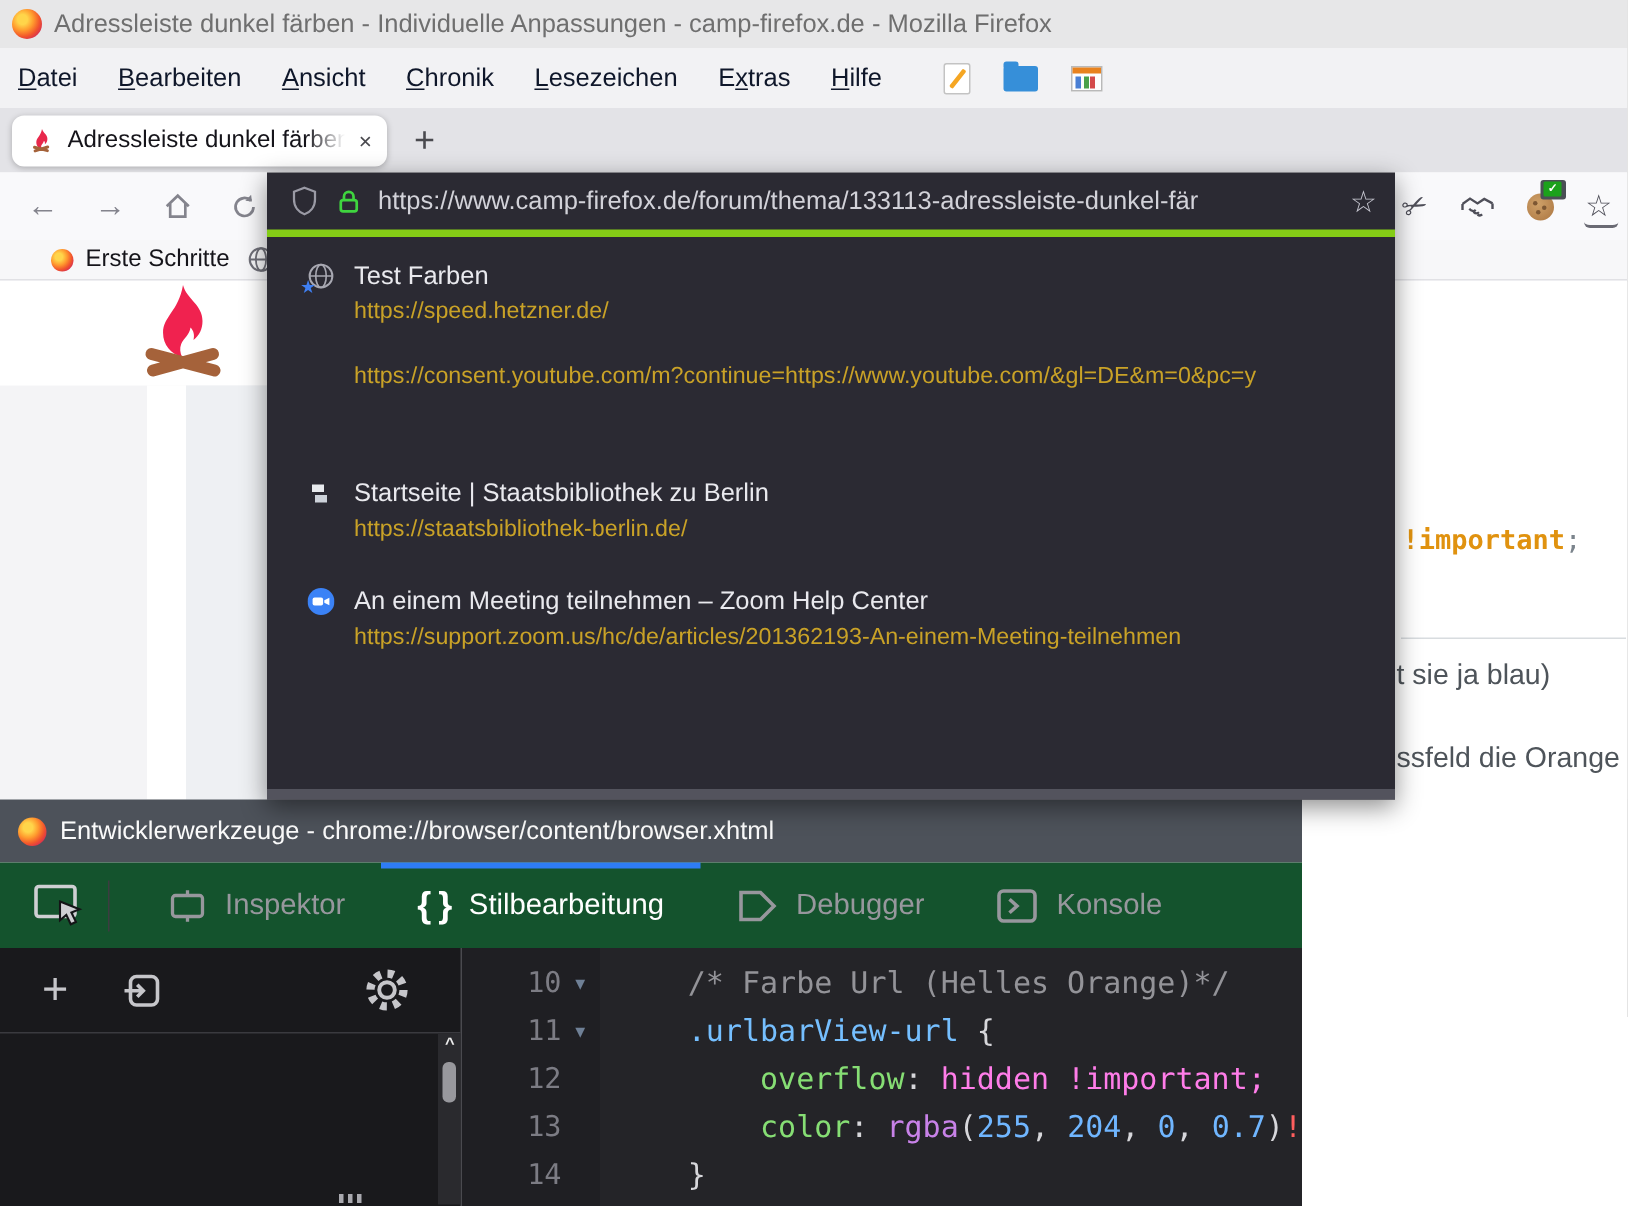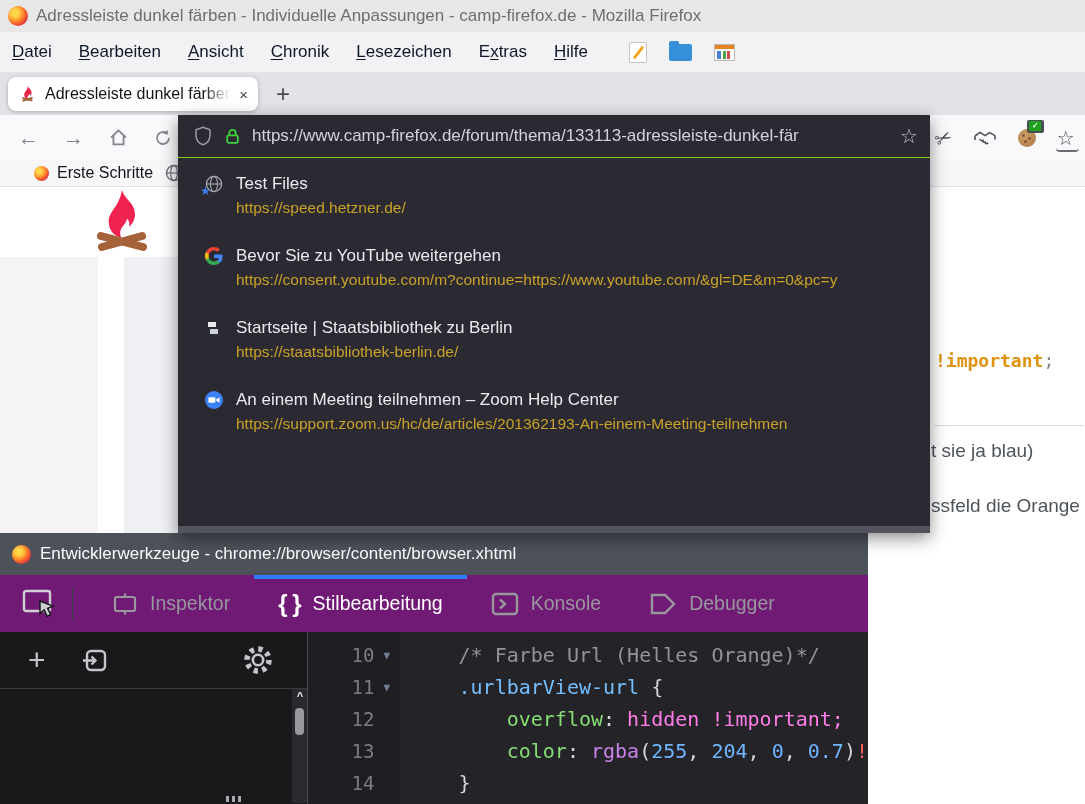--- a/index.html
+++ b/index.html
@@ -57,40 +57,40 @@
   .camp-logo { position:absolute; left:93px; top:2px; }
   .page-right { position:absolute; left:930px; top:188px; width:155px; height:345px; background:#fff; }
   .pr-code { position:absolute; left:5px; top:162px; font-family:"DejaVu Sans Mono", monospace; font-size:18px; font-weight:bold; color:#e0920f; }
   .pr-code i { font-style:normal; color:#7b848c; font-weight:normal; }
   .pr-hr { position:absolute; left:4px; top:237px; width:150px; border-top:1px solid #d8dcdf; }
   .pr-t1 { position:absolute; left:1px; top:252px; font-size:19px; color:#4e545a; white-space:nowrap; }
   .pr-t2 { position:absolute; left:1px; top:307px; font-size:19px; color:#4e545a; white-space:nowrap; }
   
   .urlpanel { position:absolute; left:178px; top:115px; width:752px; height:418px; background:#2b2a33;
     box-shadow:0 5px 16px rgba(0,0,0,.45); z-index:5; }
-  .urlrow { height:43px; display:flex; align-items:center; gap:11px; padding:0 12px 0 15px; border-bottom:1px solid #84cc16; }
+  .urlrow { height:43px; display:flex; align-items:center; gap:11px; padding:0 12px 0 15px; border-bottom:5px solid #84cc16; }
   .url-text { flex:1; font-size:17px; color:#d2d2d9; white-space:nowrap; overflow:hidden; position:relative; }
   .url-text::after { content:""; position:absolute; right:0; top:0; bottom:0; width:34px; background:linear-gradient(90deg,rgba(43,42,51,0),#2b2a33); }
   .url-star { font-size:20px; color:#c6c6d0; }
   .results { padding-top:11px; }
   .result { height:72px; padding-left:27px; }
   .r-title { display:flex; align-items:center; gap:13px; height:29px; font-size:17px; color:#e9e9ee; white-space:nowrap; }
   .r-icon { width:18px; height:18px; position:relative; flex:0 0 auto; }
   .r-url { margin-left:31px; margin-top:1px; font-size:15.5px; color:#c9a227; white-space:nowrap; overflow:hidden; max-width:660px; position:relative; }
   .r-url.fade::after { content:""; position:absolute; right:0; top:0; bottom:0; width:30px; background:linear-gradient(90deg,rgba(43,42,51,0),#2b2a33); }
   .badge-star { position:absolute; left:-5px; bottom:-4px; font-size:12px; color:#3f7ff2; line-height:1; }
   .icon-stabi { width:18px; height:18px; border-radius:3px; background:#3f4b5e; position:relative; }
   .icon-stabi::before { content:""; position:absolute; left:3px; top:3px; width:8px; height:5px; background:#e8eaee; }
   .icon-stabi::after { content:""; position:absolute; left:5px; top:10px; width:8px; height:5px; background:#cdd2da; }
   .panel-bottom { position:absolute; left:0; bottom:0; width:100%; height:7px; background:#53535d; }
   
   .devtools { position:absolute; left:0; top:533px; width:868px; height:271px; }
   .dt-titlebar { height:42px; background:#4d525a; display:flex; align-items:center; gap:9px; padding-left:12px;
     color:#fafafa; font-size:17px; }
-  .dt-tabbar { position:relative; height:57px; background:#701a75; display:flex; align-items:center; padding-left:22px; }
+  .dt-tabbar { position:relative; height:57px; background:#14532d; display:flex; align-items:center; padding-left:22px; }
   .dt-sep { width:1px; height:34px; background:#3c3c41; margin:0 15px 0 16px; }
   .dt-tab { position:relative; height:100%; display:flex; align-items:center; gap:12px; padding:0 24px; color:#97979d; font-size:19.5px; }
   .dt-tab.active { color:#fff; }
   .dt-tab.active::before { content:""; position:absolute; left:0; right:0; top:0; height:4px; background:#2e7cf6; }
   .dt-brace { font-size:24px; font-weight:bold; letter-spacing:-1px; }
   .dt-body { display:flex; height:172px; background:#242428; }
   .se-left { width:490px; background:#19191c; border-right:1px solid #4a4a4f; position:relative; }
   .se-toolbar { height:57px; border-bottom:1px solid #3a3a3f; display:flex; align-items:center; gap:36px; padding-left:28px; color:#c6c6ca; }
   .se-plus { font-size:30px; font-weight:300; line-height:1; }
   .se-gear { margin-left:auto; margin-right:34px; }
@@ -230,37 +230,26 @@
       <div class="result">
         <div class="r-title">
           <span class="r-icon">
             <svg width="18" height="18" viewBox="0 0 18 18">
               <circle cx="9" cy="9" r="7.6" fill="none" stroke="#a8a8b2" stroke-width="1.3"></circle>
               <ellipse cx="9" cy="9" rx="3.5" ry="7.6" fill="none" stroke="#a8a8b2" stroke-width="1.1"></ellipse>
               <path d="M1.4 9 H16.6" stroke="#a8a8b2" stroke-width="1.1"></path>
             </svg>
             <span class="badge-star">★</span>
           </span>
-          <span>Test Files</span>
+          <span>Test Farben</span>
         </div>
         <div class="r-url">https://speed.hetzner.de/</div>
       </div>
 
       <div class="result">
-        <div class="r-title">
-          <span class="r-icon">
-            <svg width="18" height="18" viewBox="0 0 24 24">
-              <path fill="#4285F4" d="M23.49 12.27c0-.79-.07-1.54-.19-2.27H12v4.51h6.47a5.53 5.53 0 0 1-2.4 3.58v3h3.86c2.26-2.09 3.56-5.17 3.56-8.82z"></path>
-              <path fill="#34A853" d="M12 24c3.24 0 5.95-1.08 7.93-2.91l-3.86-3c-1.08.72-2.45 1.16-4.07 1.16-3.13 0-5.78-2.11-6.73-4.96H1.29v3.09A12 12 0 0 0 12 24z"></path>
-              <path fill="#FBBC05" d="M5.27 14.29A7.2 7.2 0 0 1 4.89 12c0-.79.14-1.56.38-2.29V6.62H1.29a12 12 0 0 0 0 10.76l3.98-3.09z"></path>
-              <path fill="#EA4335" d="M12 4.75c1.77 0 3.35.61 4.6 1.8l3.42-3.42A11.97 11.97 0 0 0 12 0 12 12 0 0 0 1.29 6.62l3.98 3.09C6.22 6.86 8.87 4.75 12 4.75z"></path>
-            </svg>
-          </span>
-          <span>Bevor Sie zu YouTube weitergehen</span>
-        </div>
         <div class="r-url fade">https://consent.youtube.com/m?continue=https://www.youtube.com/&amp;gl=DE&amp;m=0&amp;pc=y</div>
       </div>
 
 
       <div class="result">
         <div class="r-title">
           <span class="r-icon"><span class="icon-stabi"></span></span>
           <span>Startseite | Staatsbibliothek zu Berlin</span>
         </div>
         <div class="r-url">https://staatsbibliothek-berlin.de/</div>
@@ -305,31 +294,31 @@
         <span>Inspektor</span>
       </div>
 
       <div class="dt-tab active">
         <span class="dt-brace">{ }</span>
         <span>Stilbearbeitung</span>
       </div>
 
       <div class="dt-tab">
         <svg width="28" height="26" viewBox="0 0 28 26">
+          <path d="M3 4 H16 L25 13 L16 22 H3 Z" fill="none" stroke="#97979d" stroke-width="2.4"></path>
+        </svg>
+        <span>Debugger</span>
+      </div>
+
+      <div class="dt-tab">
+        <svg width="28" height="26" viewBox="0 0 28 26">
           <rect x="2" y="3" width="24" height="20" rx="3" fill="none" stroke="#97979d" stroke-width="2.4"></rect>
           <path d="M9 8.5 L14 13 L9 17.5" fill="none" stroke="#97979d" stroke-width="2.4"></path>
         </svg>
         <span>Konsole</span>
-      </div>
-
-      <div class="dt-tab">
-        <svg width="28" height="26" viewBox="0 0 28 26">
-          <path d="M3 4 H16 L25 13 L16 22 H3 Z" fill="none" stroke="#97979d" stroke-width="2.4"></path>
-        </svg>
-        <span>Debugger</span>
       </div>
     </div>
 
     <div class="dt-body">
       <div class="se-left">
         <div class="se-toolbar">
           <span class="se-plus">+</span>
           <svg width="27" height="27" viewBox="0 0 27 27">
             <rect x="5" y="4" width="18" height="19" rx="4" fill="none" stroke="#c6c6ca" stroke-width="2.4"></rect>
             <path d="M1 13.5 H13 M9.5 9.5 L13.5 13.5 L9.5 17.5" fill="none" stroke="#c6c6ca" stroke-width="2.4"></path>

